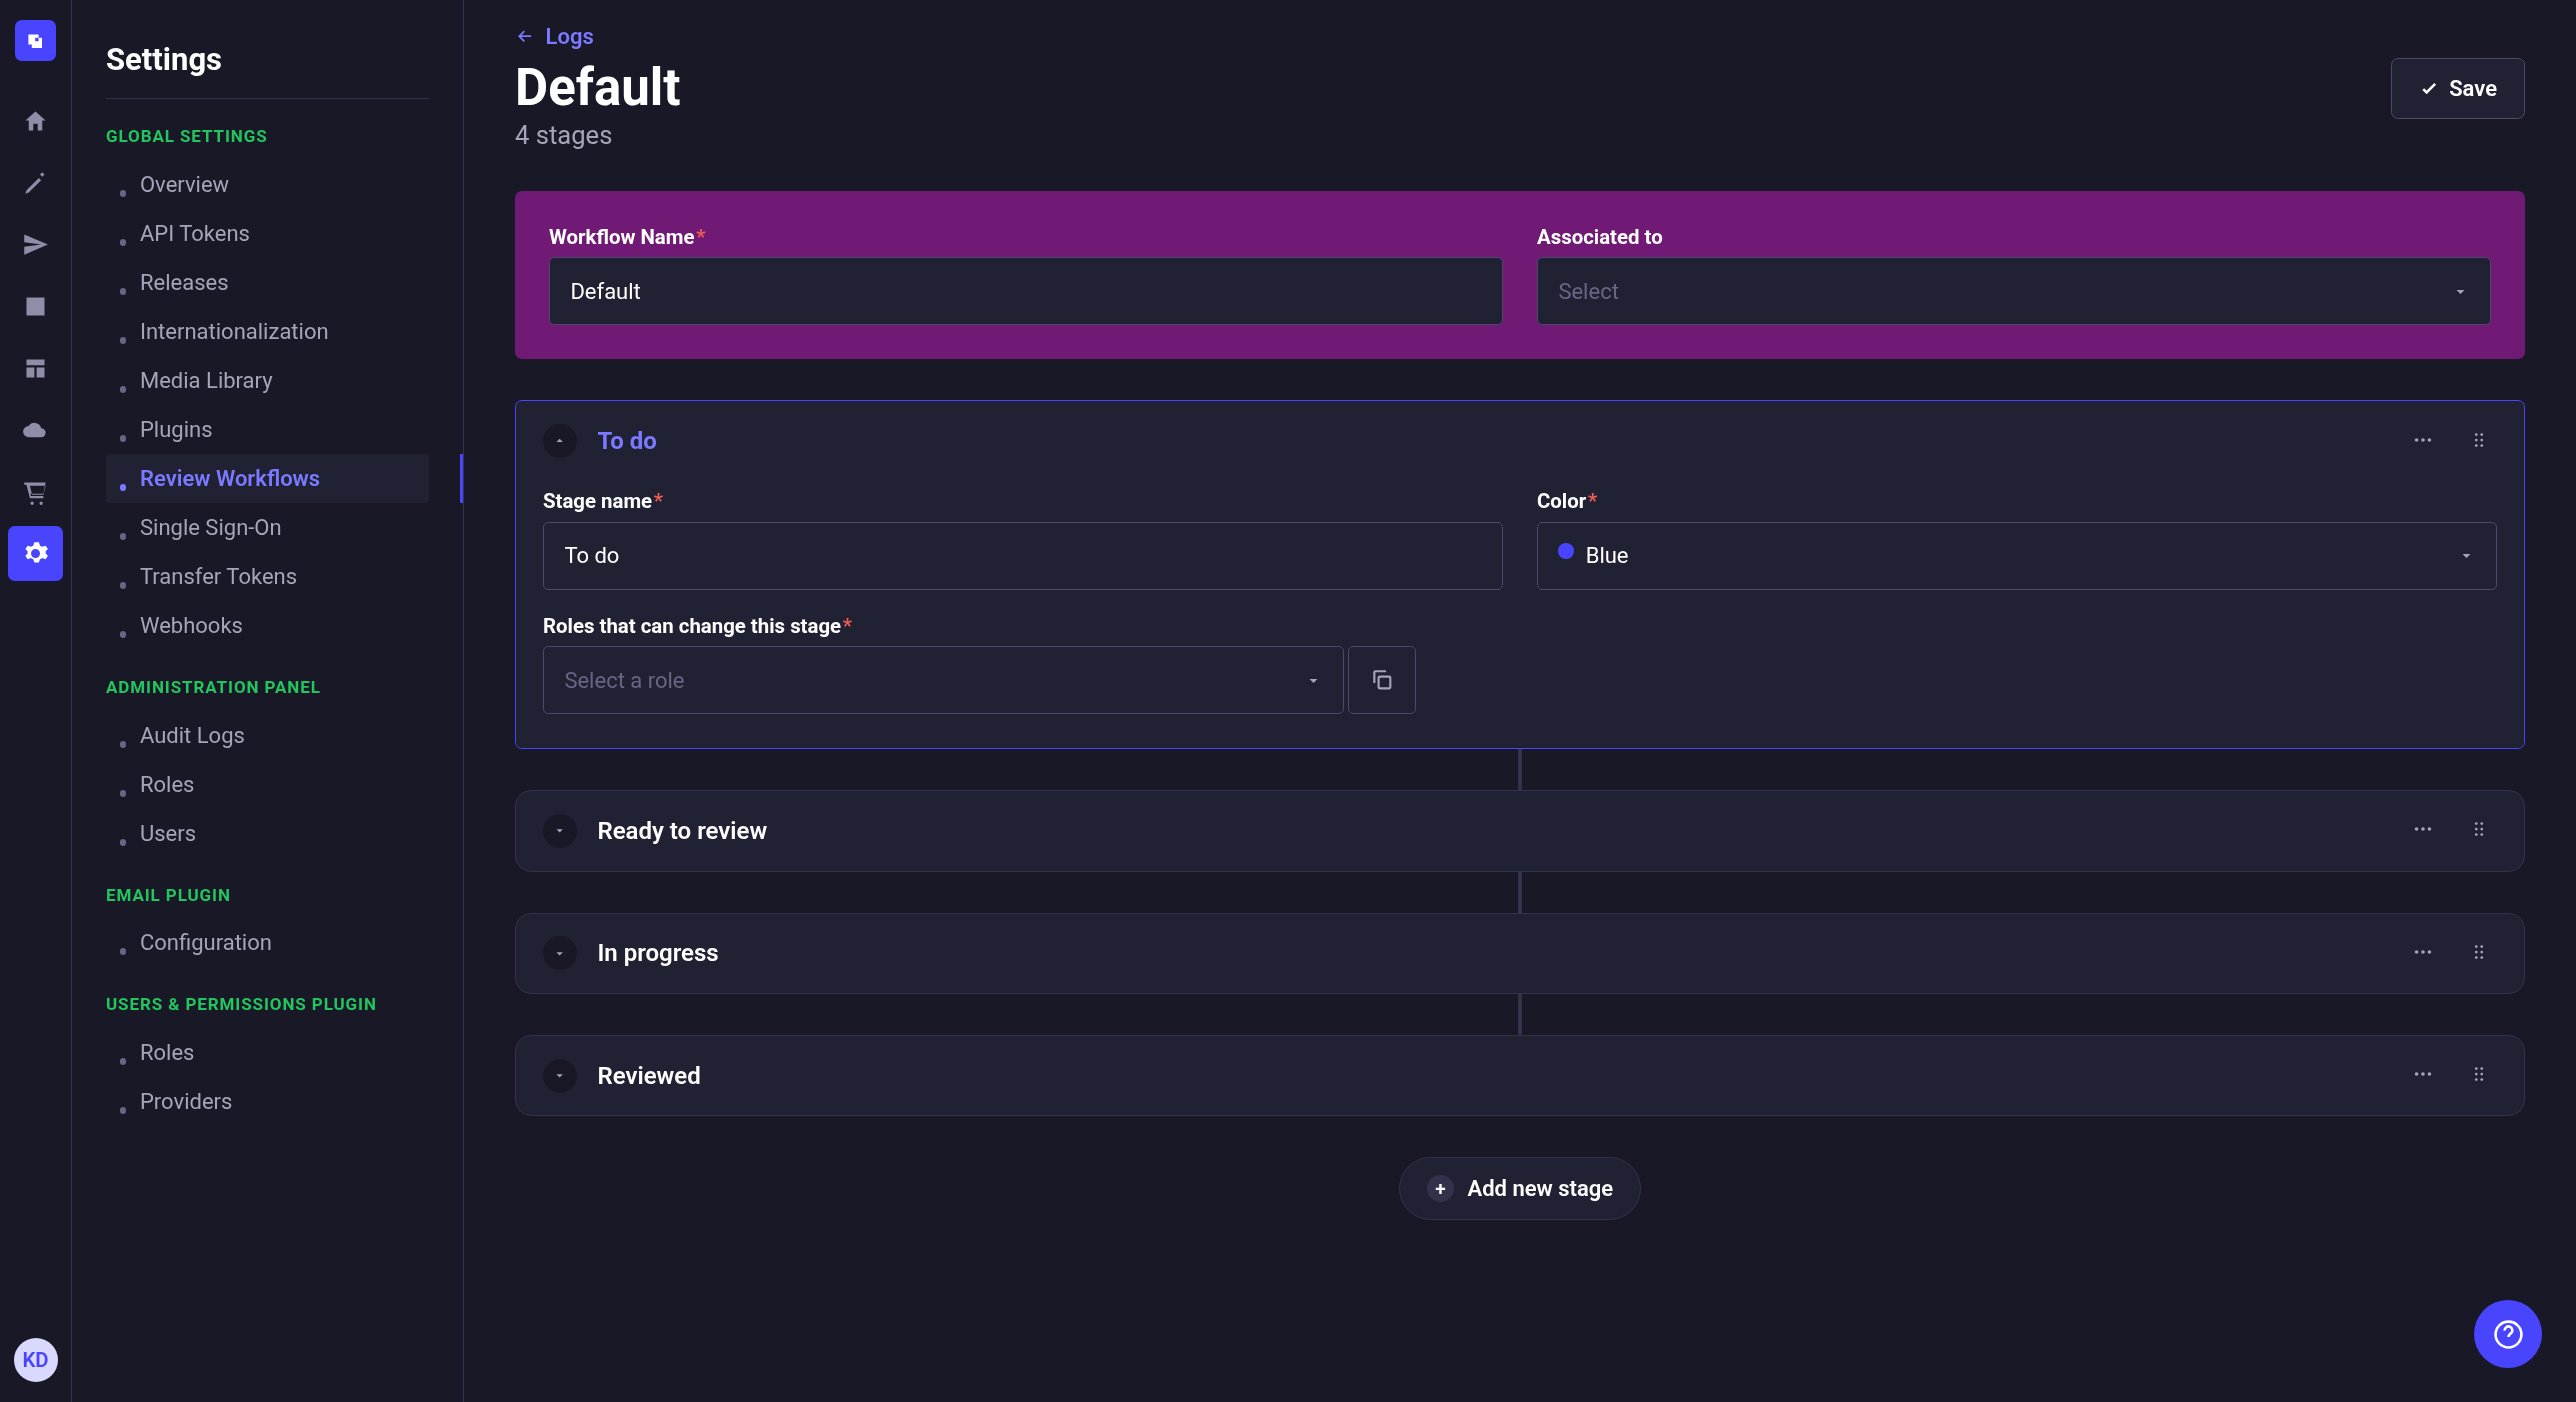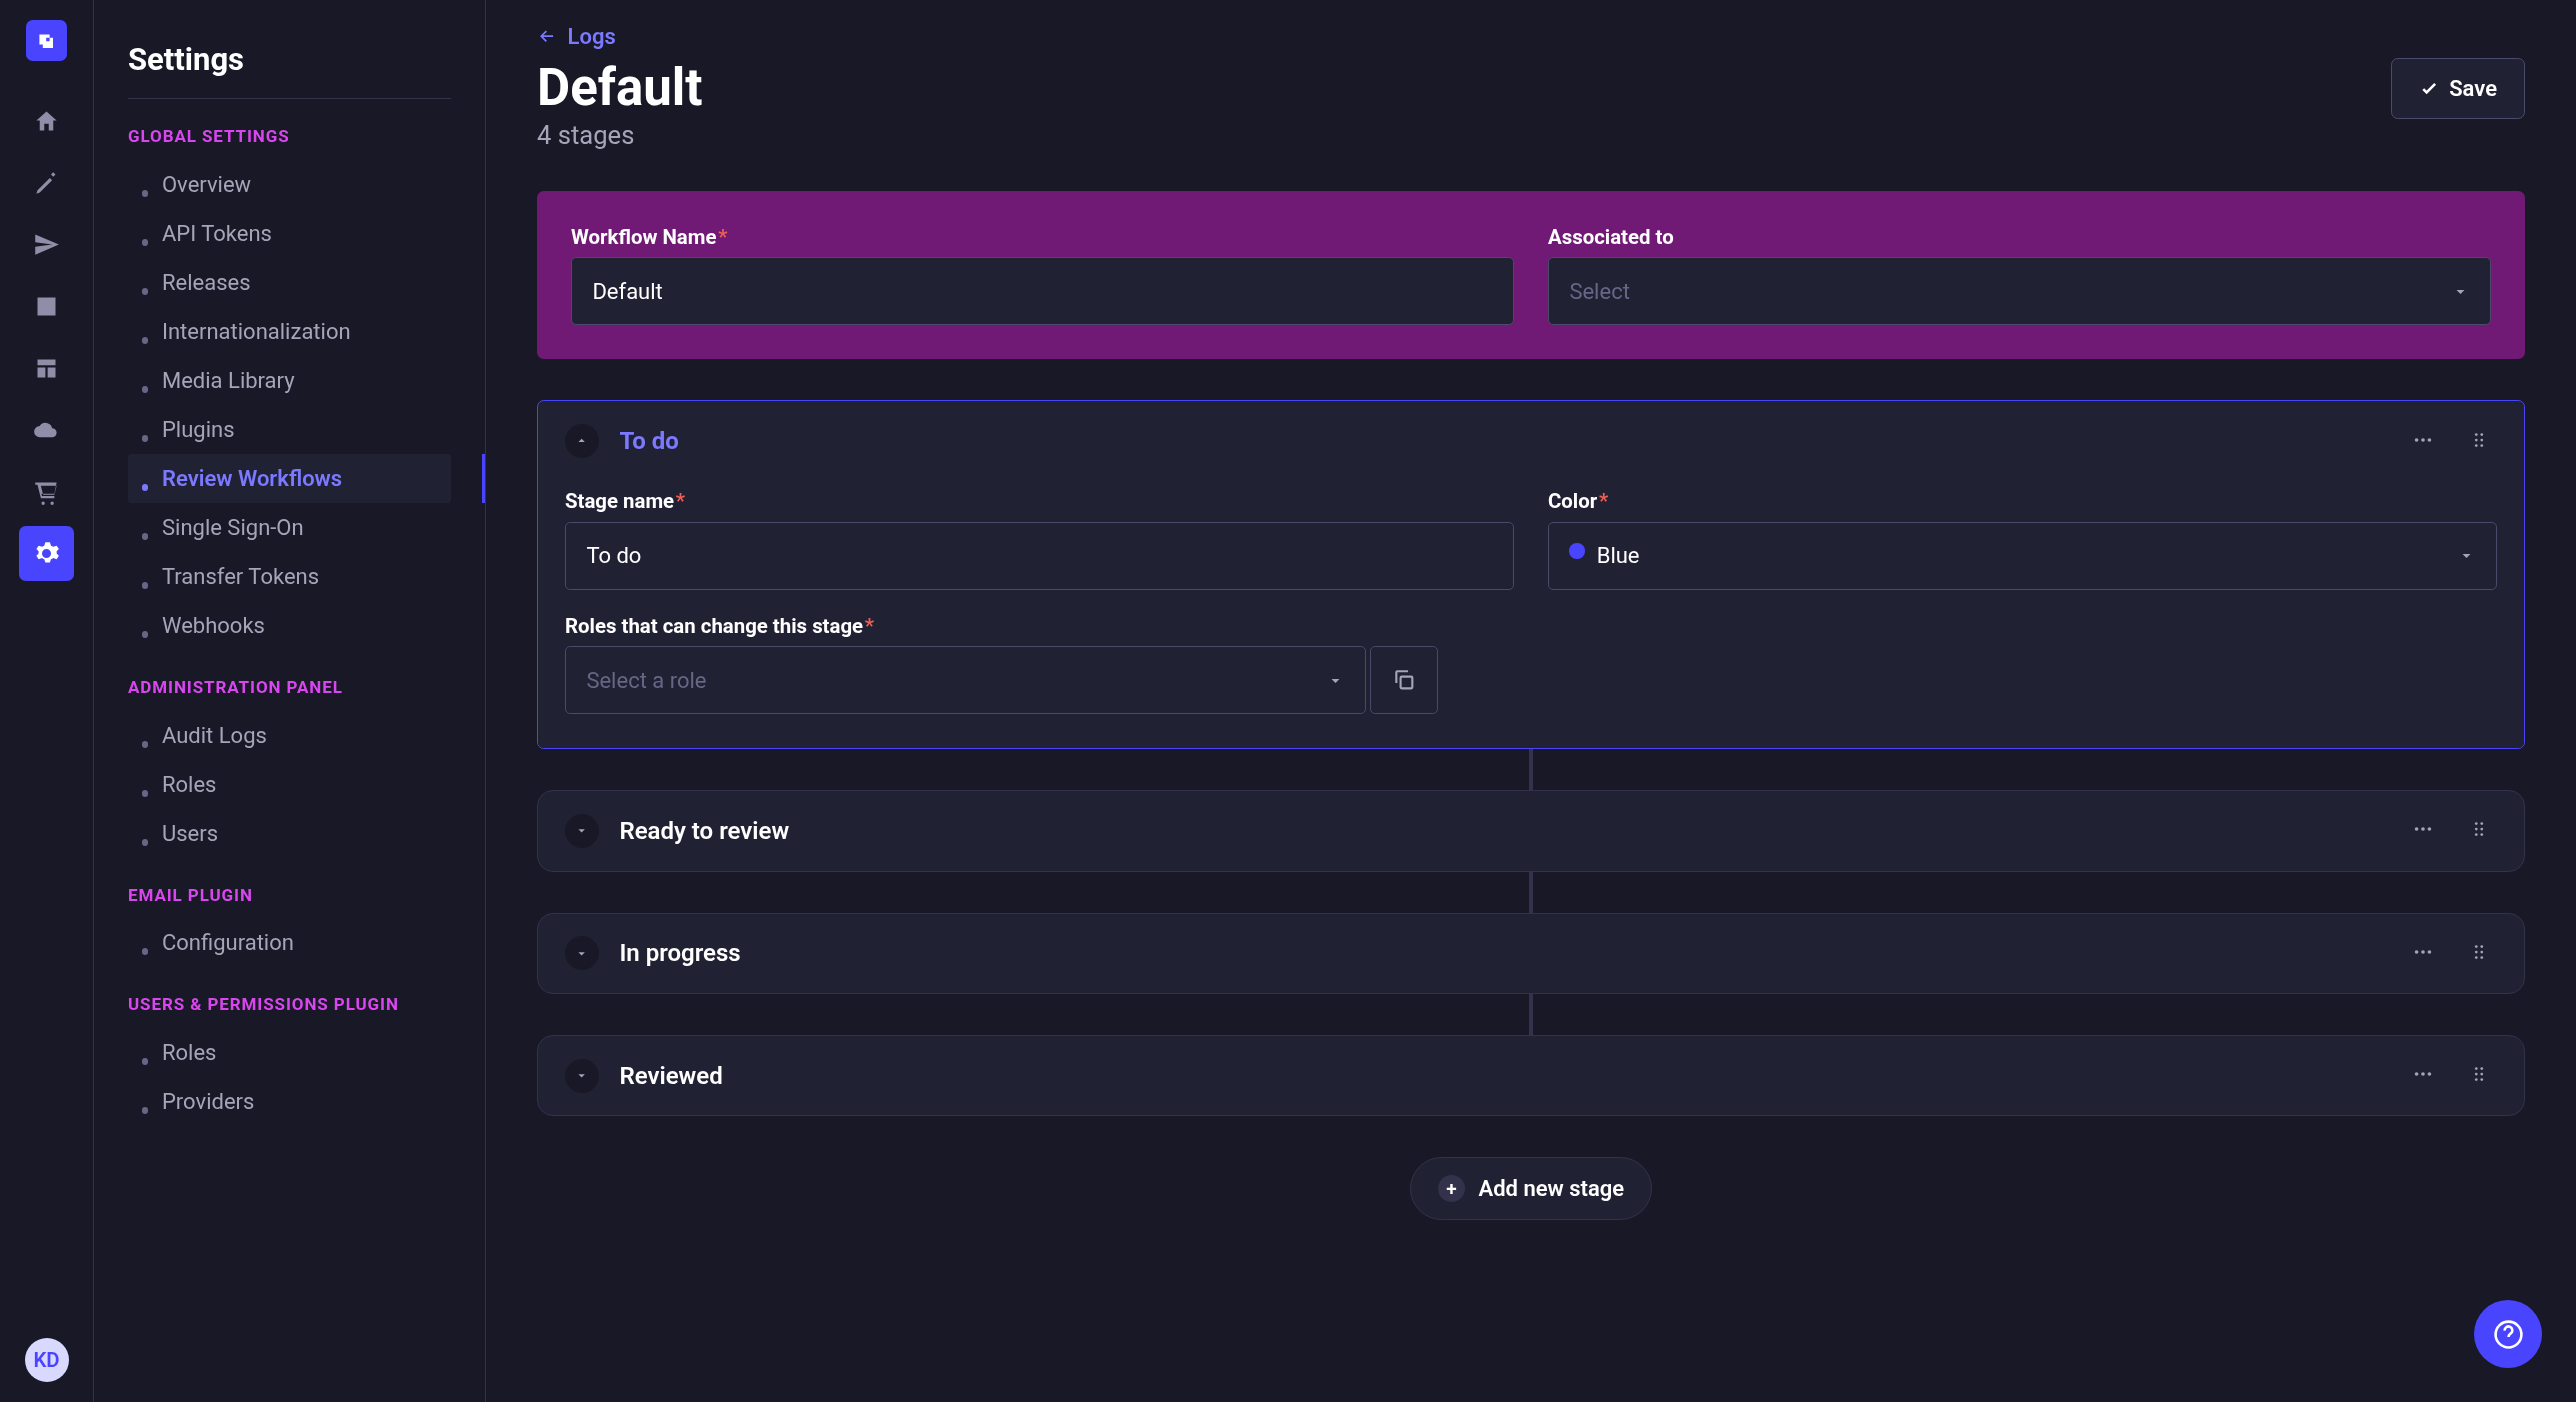--- a/index.html
+++ b/index.html
@@ -11,21 +11,21 @@
 body {
   background: #181826;
   color: #ffffff;
   width: 2576px;
   height: 1402px;
   display: flex;
   overflow: hidden;
   transform-origin: top left;
 }
 .rail {
-  width: 94px;
+  width: 72px;
   background: #181826;
   border-right: 0.9px solid #32324d;
   display: flex;
   flex-direction: column;
   align-items: center;
   padding-top: 20.4px;
   gap: 6.8px;
   position: relative;
 }
 .rail .logo {
@@ -81,21 +81,21 @@
 }
 .settings-panel hr {
   border: none;
   border-top: 0.9px solid #32324d;
   margin-bottom: 20.4px;
 }
 .section-label {
   font-size: 17px;
   font-weight: 700;
   letter-spacing: 0.9px;
-  color: #d946ef;
+  color: #22c55e;
   text-transform: uppercase;
   margin: 27px 0 13.6px;
 }
 .nav-item {
   display: flex;
   align-items: flex-end;
   gap: 13.6px;
   padding: 12px 13.6px;
   font-size: 22px;
   color: #a5a5ba;

